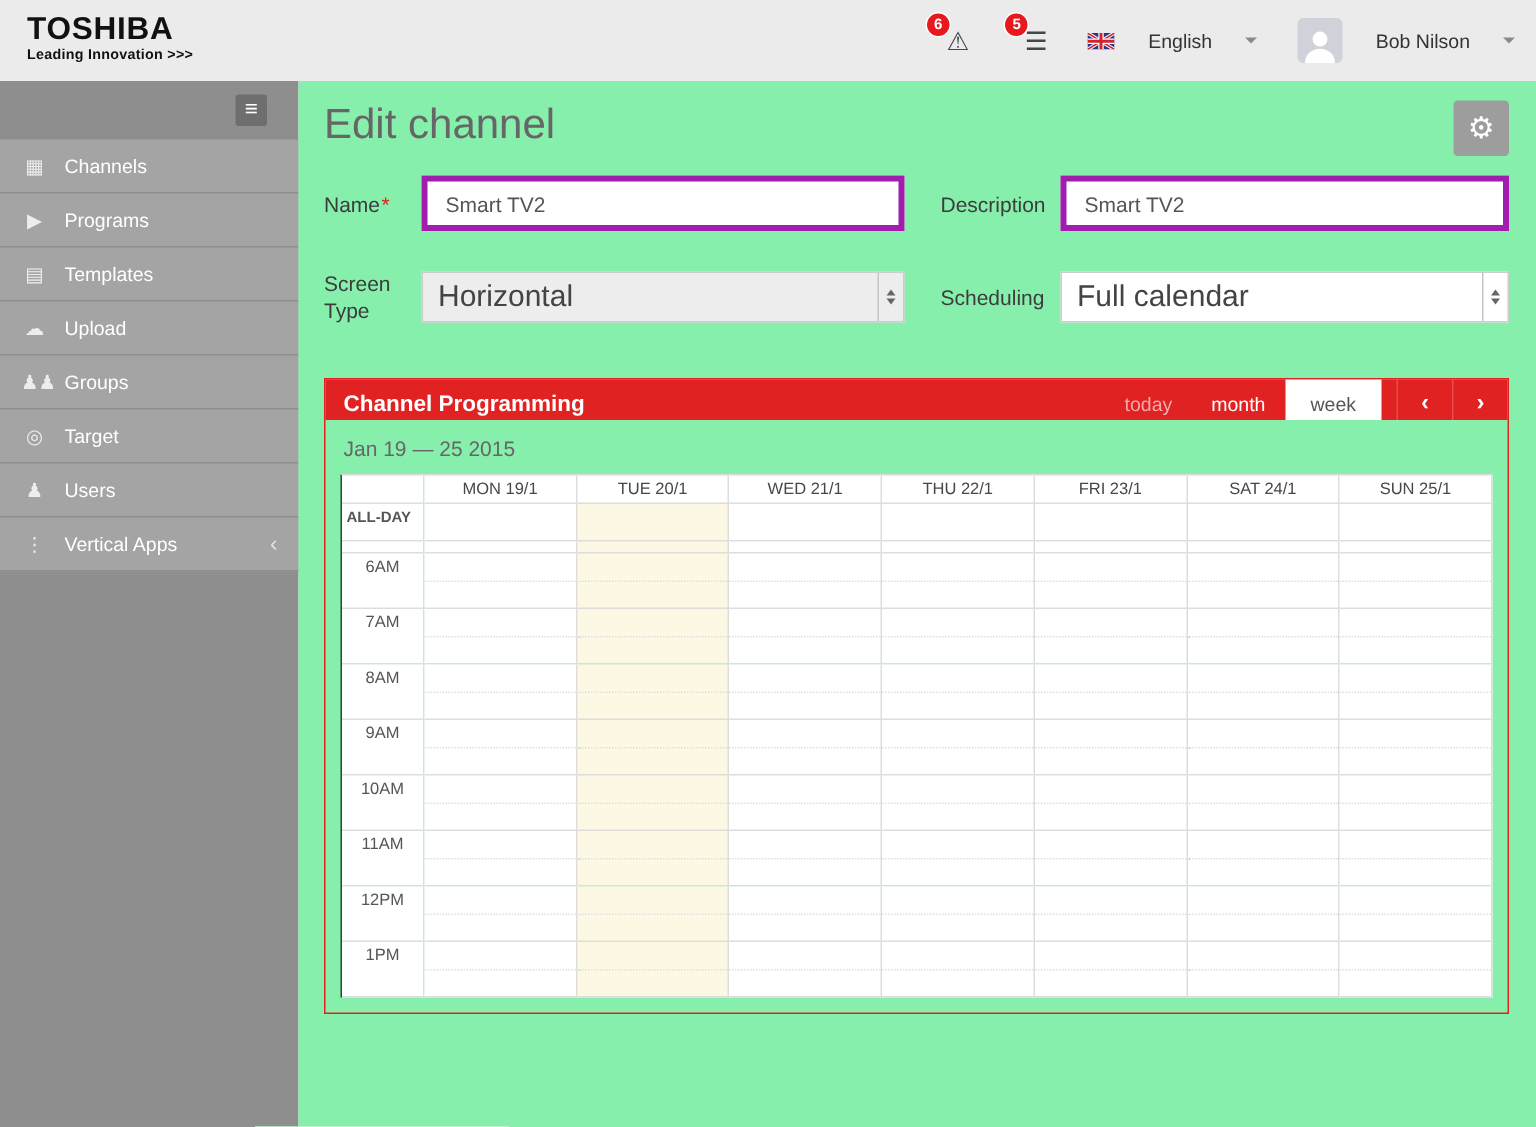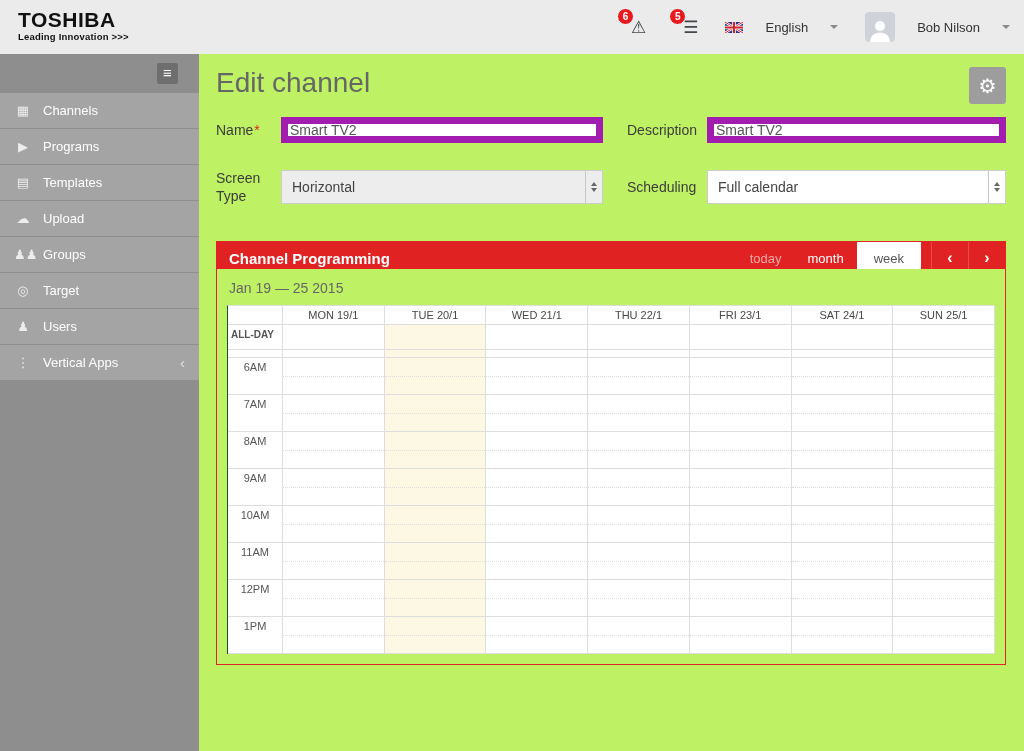--- a/index.html
+++ b/index.html
@@ -25,31 +25,31 @@
   .sidebar { position:absolute; top:54px; left:0; width:199px; bottom:0; background:#8e8e8e; }
   .sb-top { height:39px; position:relative; }
   .hamburger { position:absolute; right:21px; top:9px; width:21px; height:21px; background:#6e6e6e; border-radius:2px;
                color:#fff; font-size:15px; line-height:20px; text-align:center; cursor:pointer; }
   .item { height:36px; background:#a4a4a4; border-bottom:1px solid #8e8e8e; display:flex; align-items:center;
           padding:0 14px; gap:11px; color:#fff; font-size:13px; cursor:pointer; }
   .item .icon { width:18px; text-align:center; font-size:13px; color:#ededed; }
   .item .chev { margin-left:auto; color:#e3e3e3; font-size:15px; }
 
   
-  .content { position:absolute; top:54px; left:199px; right:0; bottom:0; background:#bef264; padding:0 18px 0 17px; overflow:hidden; }
+  .content { position:absolute; top:54px; left:199px; right:0; bottom:0; background:#86efac; padding:0 18px 0 17px; overflow:hidden; }
   .page-head { position:relative; margin-top:13px; height:46px; }
   .page-title { font-size:28px; font-weight:300; color:#666; }
   .gear-btn { position:absolute; right:0; top:0; width:37px; height:37px; background:#9d9d9d; border-radius:3px;
               color:#fff; display:flex; align-items:center; justify-content:center; font-size:20px; cursor:pointer; }
 
   .form-grid { display:grid; grid-template-columns:65px 322px 24px 80px 1fr; row-gap:26px; margin-top:4px; align-items:center; }
   .flabel { font-size:14px; color:#3c3c3c; padding-right:8px; line-height:18px; }
   .req { color:#e02222; margin-left:1px; }
-  .text-input { height:26px; border:7px solid #a21caf; padding:0 2px; font-size:14px; color:#555; width:100%; background:#fff; font-family:inherit; }
-  .select { height:34px; border:1px solid #ccc; display:flex; align-items:center; position:relative; font-size:14px; color:#444;
+  .text-input { height:37px; border:4px solid #a21caf; padding:0 12px; font-size:14px; color:#555; width:100%; background:#fff; font-family:inherit; }
+  .select { height:34px; border:1px solid #ccc; display:flex; align-items:center; position:relative; font-size:20px; color:#444;
             padding:0 26px 0 10px; background:#fff; cursor:pointer; }
   .select.gray { background:#ededed; }
   .sel-caret { position:absolute; right:0; top:0; bottom:0; width:17px; border-left:1px solid #c6c6c6;
                display:flex; flex-direction:column; align-items:center; justify-content:center; gap:2px; }
   .tri-up { width:0; height:0; border-left:3px solid transparent; border-right:3px solid transparent; border-bottom:4px solid #666; }
   .tri-dn { width:0; height:0; border-left:3px solid transparent; border-right:3px solid transparent; border-top:4px solid #666; }
 
   .action-bar { margin-top:26px; height:70px; background:#f5f5f5; display:flex; align-items:center; justify-content:flex-end; padding:0 17px; }
   .save-btn { background:#e02222; color:#fff; border:none; font-size:14px; padding:8px 15px; border-radius:2px; font-family:inherit; cursor:pointer; }
 

